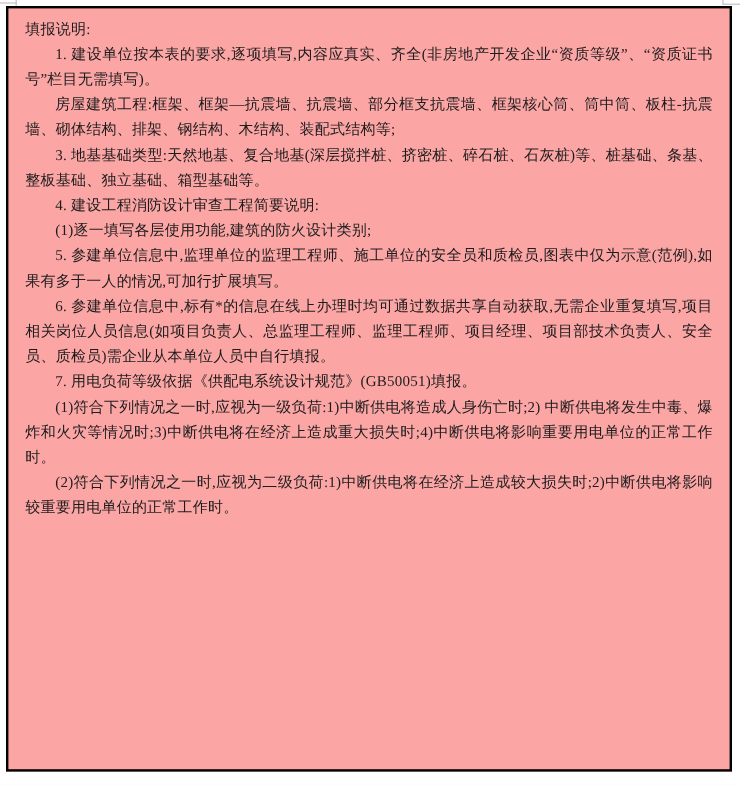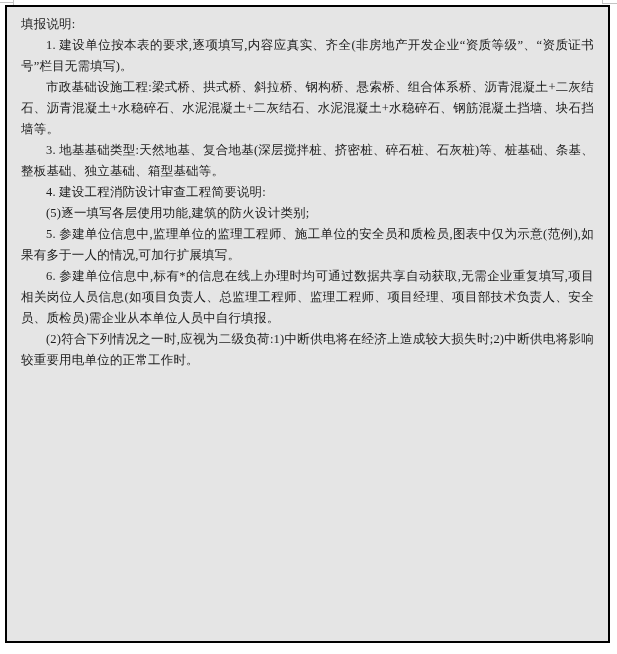--- a/index.html
+++ b/index.html
@@ -23,21 +23,21 @@
   .remnant-tr-h { left: 602px; top: 3px; width: 15px; height: 1px; }
 
   .notes-box {
     position: absolute;
     left: 5px;
     top: 5px;
     width: 605px;
     height: 638px;
     box-sizing: border-box;
     border: 2px solid #000000;
-    background: #e5e5e5;
+    background: #fca5a5;
     padding: 7px 14px 0 14px;
   }
   .notes-box p {
     margin: 0;
     font-size: 12.5px;
     line-height: 21px;
     text-align: justify;
     text-justify: inter-ideograph;
     letter-spacing: 0.2px;
   }
@@ -49,21 +49,23 @@
 
 <div>
   <div class="remnant remnant-tl-h"></div>
   <div class="remnant remnant-tl-v"></div>
   <div class="remnant remnant-tr-v"></div>
   <div class="remnant remnant-tr-h"></div>
 
   <div class="notes-box">
     <p class="notes-title">填报说明:</p>
     <p class="note-para">1. 建设单位按本表的要求,逐项填写,内容应真实、齐全(非房地产开发企业“资质等级”、“资质证书号”栏目无需填写)。</p>
-    <p class="note-para">市政基础设施工程:梁式桥、拱式桥、斜拉桥、钢构桥、悬索桥、组合体系桥、沥青混凝土+二灰结石、沥青混凝土+水稳碎石、水泥混凝土+二灰结石、水泥混凝土+水稳碎石、钢筋混凝土挡墙、块石挡墙等。</p>
+    <p class="note-para">房屋建筑工程:框架、框架—抗震墙、抗震墙、部分框支抗震墙、框架核心筒、筒中筒、板柱-抗震墙、砌体结构、排架、钢结构、木结构、装配式结构等;</p>
     <p class="note-para">3. 地基基础类型:天然地基、复合地基(深层搅拌桩、挤密桩、碎石桩、石灰桩)等、桩基础、条基、整板基础、独立基础、箱型基础等。</p>
     <p class="note-para">4. 建设工程消防设计审查工程简要说明:</p>
-    <p class="note-para">(5)逐一填写各层使用功能,建筑的防火设计类别;</p>
+    <p class="note-para">(1)逐一填写各层使用功能,建筑的防火设计类别;</p>
     <p class="note-para">5. 参建单位信息中,监理单位的监理工程师、施工单位的安全员和质检员,图表中仅为示意(范例),如果有多于一人的情况,可加行扩展填写。</p>
     <p class="note-para">6. 参建单位信息中,标有*的信息在线上办理时均可通过数据共享自动获取,无需企业重复填写,项目相关岗位人员信息(如项目负责人、总监理工程师、监理工程师、项目经理、项目部技术负责人、安全员、质检员)需企业从本单位人员中自行填报。</p>
+    <p class="note-para">7. 用电负荷等级依据《供配电系统设计规范》(GB50051)填报。</p>
+    <p class="note-para">(1)符合下列情况之一时,应视为一级负荷:1)中断供电将造成人身伤亡时;2) 中断供电将发生中毒、爆炸和火灾等情况时;3)中断供电将在经济上造成重大损失时;4)中断供电将影响重要用电单位的正常工作时。</p>
     <p class="note-para">(2)符合下列情况之一时,应视为二级负荷:1)中断供电将在经济上造成较大损失时;2)中断供电将影响较重要用电单位的正常工作时。</p>
   </div>
 </div>
 
 </body></html>

